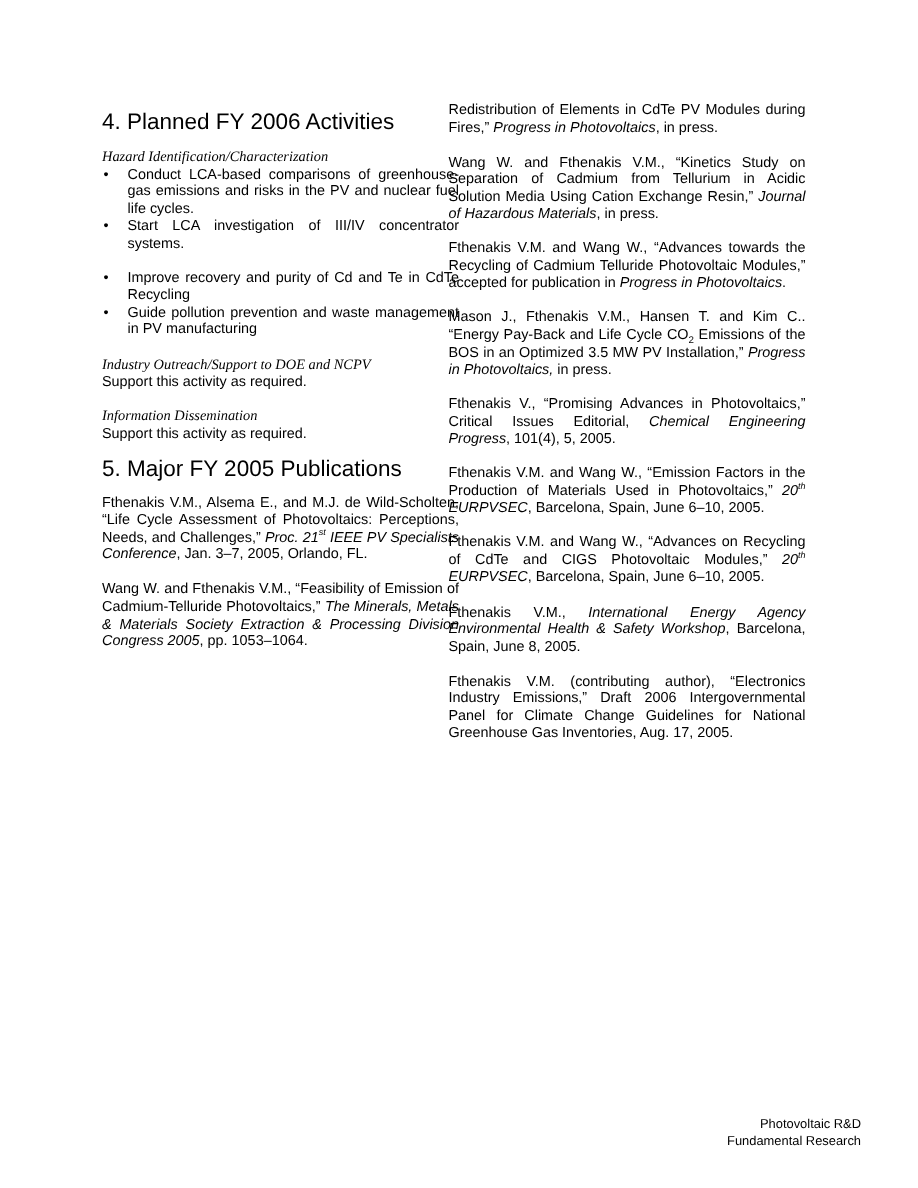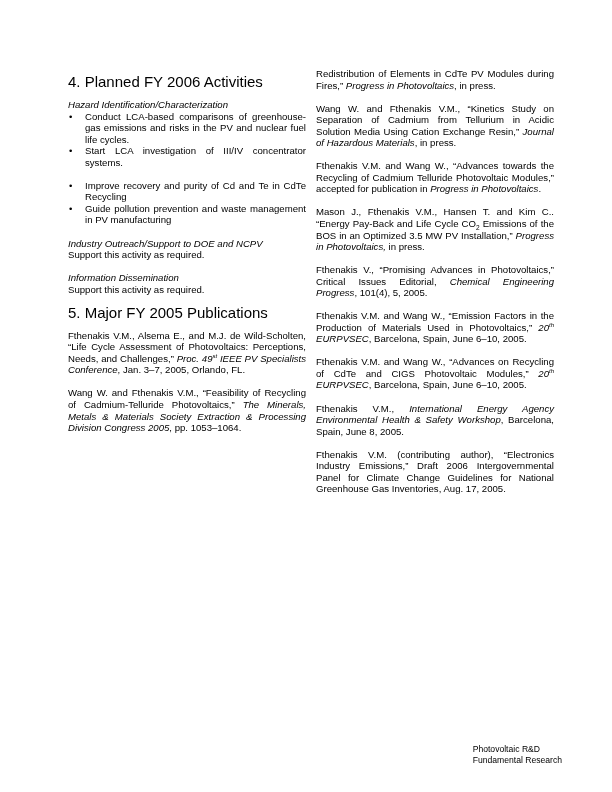--- a/index.html
+++ b/index.html
@@ -1,33 +1,33 @@
 <!DOCTYPE html>
 <html><head>
 <meta charset="utf-8">
 <style>
   html, body { margin: 0; padding: 0; background: #ffffff; }
   body { width: 612px; height: 792px; position: relative; overflow: hidden;
          font-family: "Liberation Sans", sans-serif; color: #000; }
   .col { position: absolute; top: 68px; width: 238px; font-size: 9.6px; line-height: 11.55px; }
   .col-left { left: 68px; }
-  .col-right { left: 316px; top: 68px; }
+  .col-right { left: 299px; top: 68px; }
   .h { font-weight: normal; font-size: 15px; margin: 0 0 11.5px 0; }
   .h.first { margin-top: 8px; }
-  .sub { font-style: italic; }
+  .sub { font-style: italic; font-family: Liberation Serif, serif; }
   .para { text-align: justify; margin: 0 0 11.5px 0; }
   .block { margin-bottom: 11.5px; }
   ul.bl { list-style: none; margin: 0; padding: 0; }
   ul.bl li { position: relative; padding-left: 17px; text-align: justify; }
   ul.bl li::before { content: "\2022"; position: absolute; left: 1px; top: 0; }
   i, .it { font-style: italic; }
   sup { font-size: 6px; line-height: 0; vertical-align: super; font-style: italic; }
   sub { font-size: 6.5px; line-height: 0; vertical-align: sub; }
   .footer-num { position: absolute; left: 302px; top: 797px; font-size: 8.6px; }
-  .footer-right { position: absolute; right: 50px; top: 744px; font-size: 8.6px; text-align: left; line-height: 10.5px; }
+  .footer-right { position: absolute; right: 38px; top: 744px; font-size: 8.6px; text-align: right; line-height: 10.5px; }
 </style>
 </head>
 <body>
 
 <div class="col col-left">
   <div class="h first">4. Planned FY 2006 Activities</div>
 
   <div class="block">
     <div class="sub">Hazard Identification/Characterization</div>
     <ul class="bl">
@@ -49,25 +49,25 @@
   </div>
 
   <div class="block">
     <div class="sub">Information Dissemination</div>
     <div>Support this activity as required.</div>
   </div>
 
   <div class="h">5.  Major FY 2005 Publications</div>
 
   <div class="para">
-    <span>Fthenakis V.M., Alsema E., and M.J. de Wild-Scholten, “Life Cycle Assessment of Photovoltaics: Perceptions, Needs, and Challenges,” </span><i><span>Proc. 49</span><sup>st</sup><span> IEEE PV Specialists Conference</span></i><span>, Jan. 3–7, 2005, Orlando, FL.</span>
+    <span>Fthenakis V.M., Alsema E., and M.J. de Wild-Scholten, “Life Cycle Assessment of Photovoltaics: Perceptions, Needs, and Challenges,” </span><i><span>Proc. 21</span><sup>st</sup><span> IEEE PV Specialists Conference</span></i><span>, Jan. 3–7, 2005, Orlando, FL.</span>
   </div>
 
   <div class="para">
-    <span>Wang W. and Fthenakis V.M., “Feasibility of Recycling of Cadmium-Telluride Photovoltaics,” </span><i>The Minerals, Metals &amp; Materials Society Extraction &amp; Processing Division Congress 2005</i><span>, pp. 1053–1064.</span>
+    <span>Wang W. and Fthenakis V.M., “Feasibility of Emission of Cadmium-Telluride Photovoltaics,” </span><i>The Minerals, Metals &amp; Materials Society Extraction &amp; Processing Division Congress 2005</i><span>, pp. 1053–1064.</span>
   </div>
 
 </div>
 
 <div class="col col-right">
   <div class="para">
     <span>Redistribution of Elements in CdTe PV Modules during Fires,” </span><i>Progress in Photovoltaics</i><span>, in press.</span>
   </div>
 
   <div class="para">

